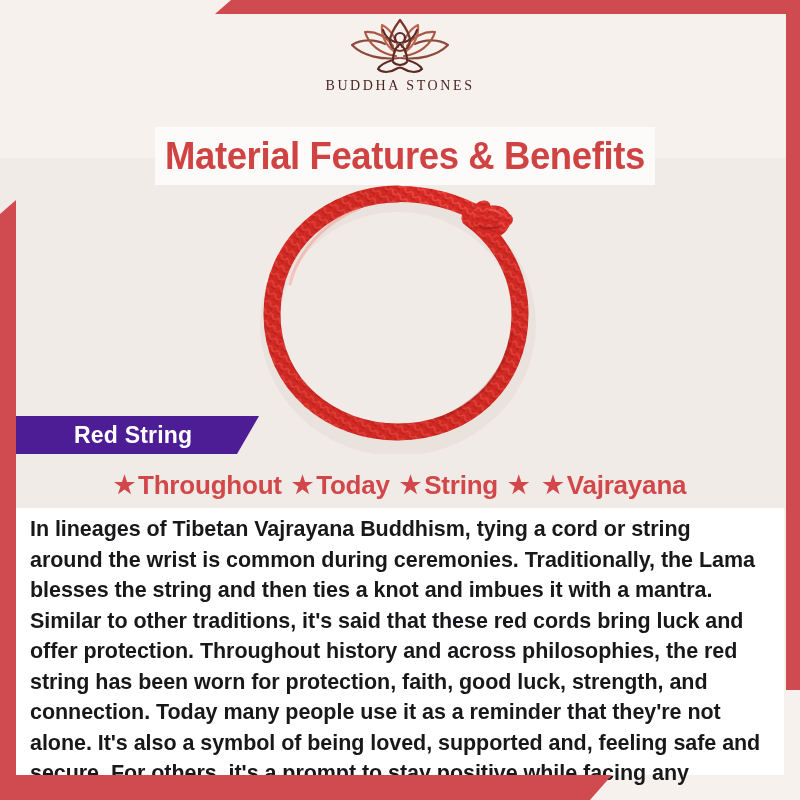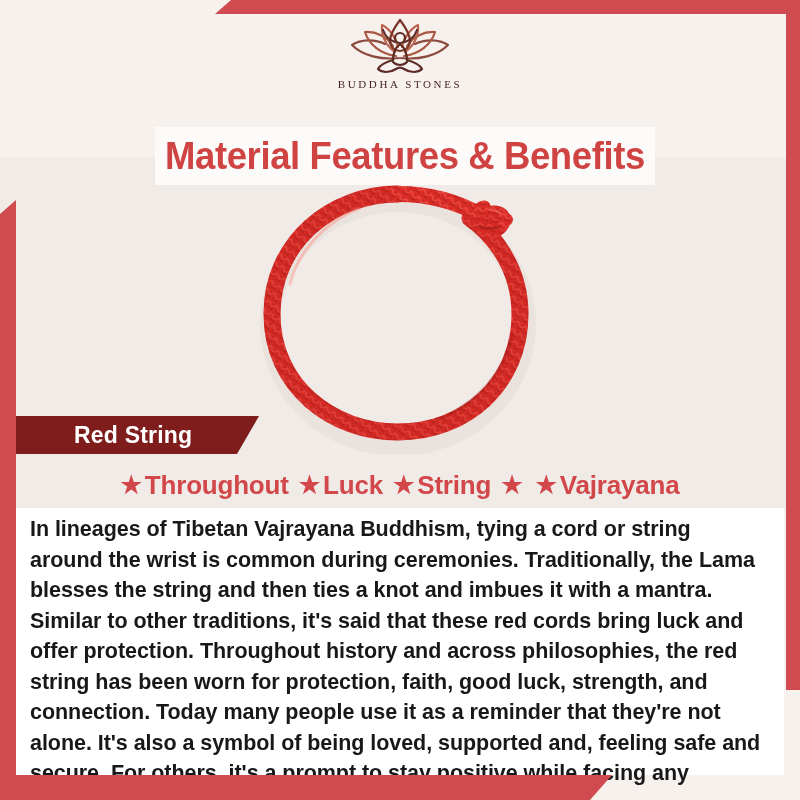--- a/index.html
+++ b/index.html
@@ -82,21 +82,21 @@
     text-align: center;
   }
   .logo-mark {
     display: block;
     margin: 0 auto;
   }
   .logo-text {
     display: block;
     margin-top: 2px;
     font-family: "Liberation Serif", serif;
-    font-size: 11px;
+    font-size: 14px;
     letter-spacing: 2.6px;
     color: #4a2622;
     text-align: center;
   }
 
   
   .title-band {
     position: absolute;
     top: 100px;
     left: 155px;
@@ -137,21 +137,21 @@
     transform: translateX(-50%);
   }
 
   
   .banner {
     position: absolute;
     top: 416px;
     left: 16px;
     width: 243px;
     height: 38px;
-    background: #7f1d1d;
+    background: #4c1d95;
     clip-path: polygon(0 0, 100% 0, calc(100% - 22px) 100%, 0 100%);
     z-index: 5;
     display: flex;
     align-items: center;
   }
   .banner-label {
     margin-left: 58px;
     font-family: "Liberation Sans Narrow", "Liberation Sans", sans-serif;
     font-size: 23px;
     font-weight: bold;
@@ -309,21 +309,21 @@
     <span class="banner-label">Red String</span>
   </div>
 
   <div class="keywords">
     <span class="kw">
       <span class="star">★</span>
       <span>Throughout</span>
     </span>
     <span class="kw">
       <span class="star">★</span>
-      <span>Luck</span>
+      <span>Today</span>
     </span>
     <span class="kw">
       <span class="star">★</span>
       <span>String</span>
     </span>
     <span class="kw">
       <span class="star">★</span>
     </span>
     <span class="kw">
       <span class="star">★</span>

